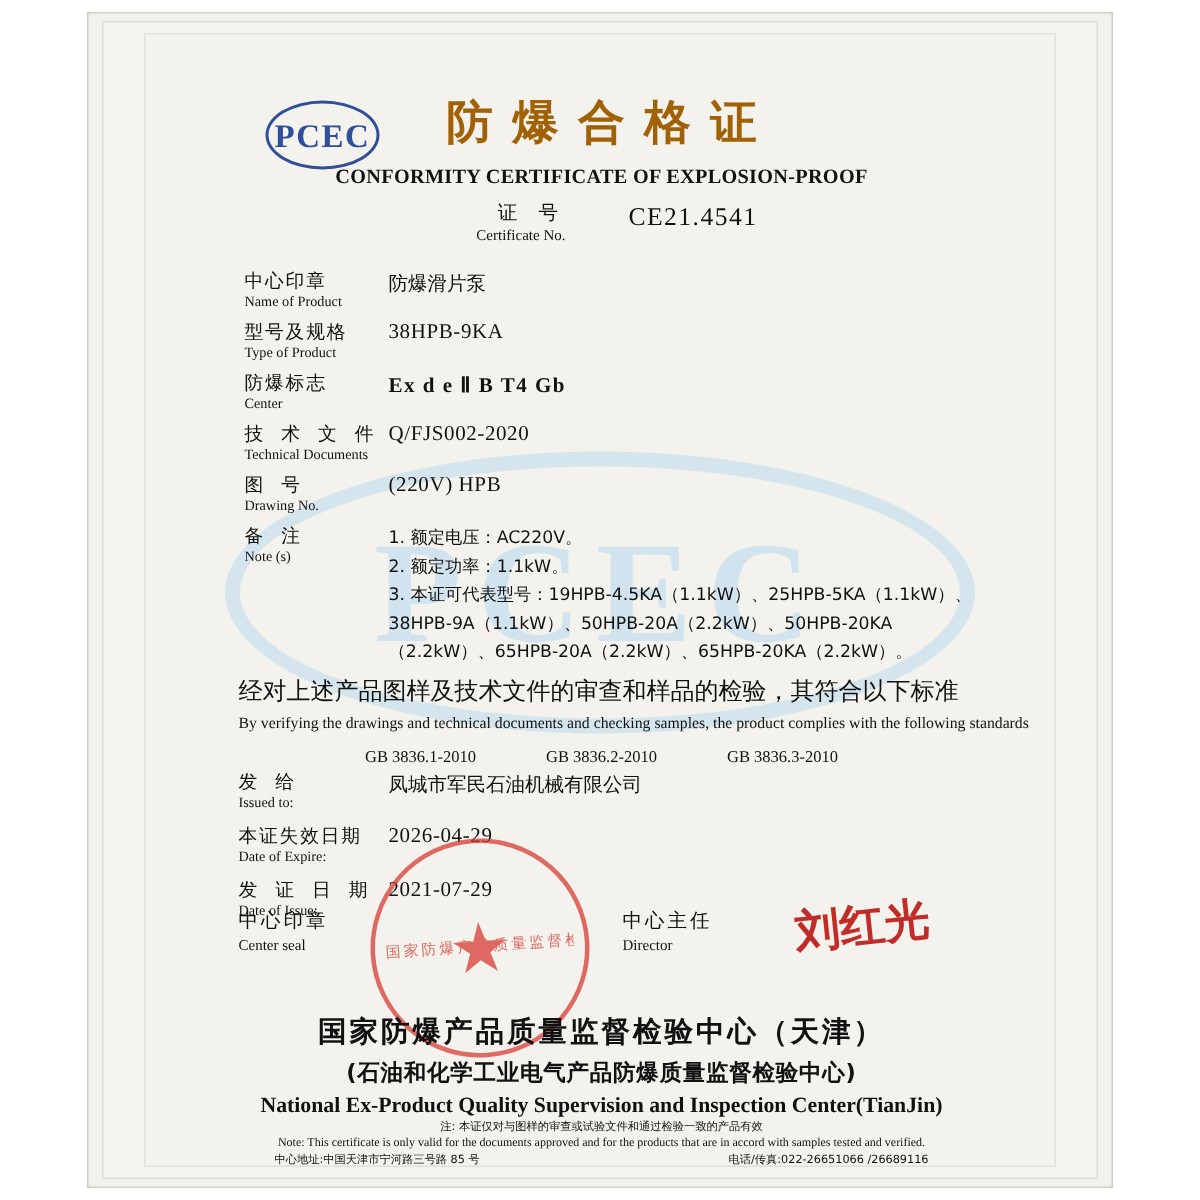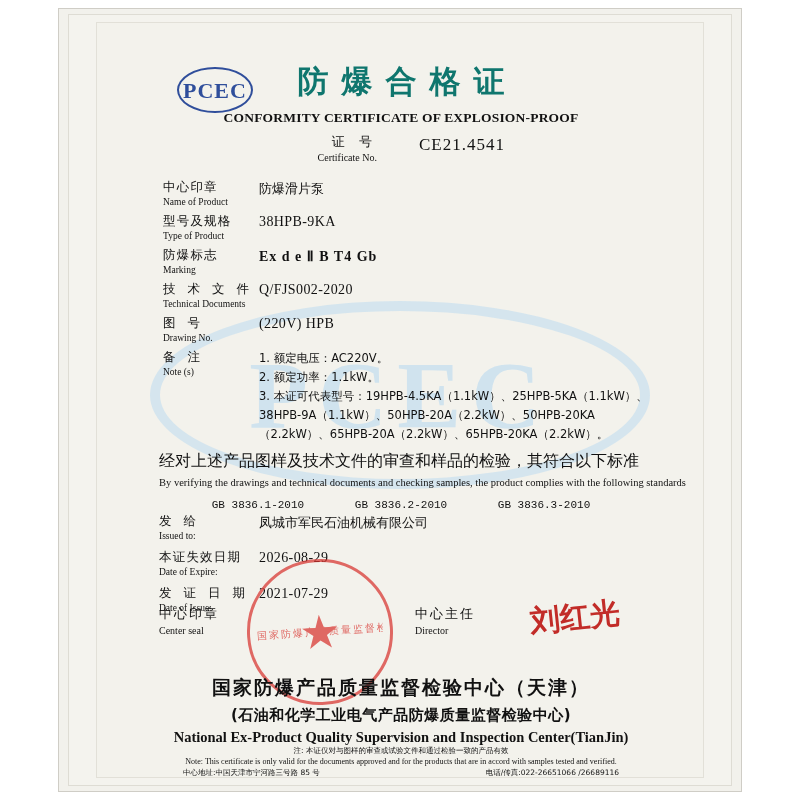--- a/index.html
+++ b/index.html
@@ -106,21 +106,21 @@
     font-size: 22px;
     line-height: 44px;
     letter-spacing: 1px;
     box-sizing: border-box;
   }
   .title-cn {
     font-family: "DejaVu Sans", sans-serif;
     font-weight: bold;
     font-size: 31px;
     letter-spacing: 13px;
-    color: #0f766e;
+    color: #a16207;
     padding-left: 13px;
   }
   .title-en {
     margin-top: 7px;
     font-family: "Liberation Serif", serif;
     font-weight: bold;
     font-size: 13.5px;
     color: #111;
     letter-spacing: 0.2px;
   }
@@ -248,21 +248,21 @@
     font-family: "Liberation Serif", serif;
     font-size: 10.5px;
     color: #111;
   }
   .std-list {
     position: absolute;
     left: 0;
     top: 48px;
     width: 608px;
     text-align: center;
-    font-family: Liberation Mono, monospace;
+    font-family: Liberation Serif, serif;
     font-size: 11px;
     color: #111;
   }
   .std-list span { margin: 0 22px; }
 
   
   .issue {
     position: absolute;
     left: 0;
     top: 490px;
@@ -461,21 +461,21 @@
           <div class="f-label">
             <div class="cn tight">型号及规格</div>
             <div class="en">Type of Product</div>
           </div>
           <div class="f-value mono">38HPB-9KA</div>
         </div>
 
         <div class="field">
           <div class="f-label">
             <div class="cn tight">防爆标志</div>
-            <div class="en">Marking</div>
+            <div class="en">Center</div>
           </div>
           <div class="f-value marking">Ex d e Ⅱ B T4 Gb</div>
         </div>
 
         <div class="field">
           <div class="f-label">
             <div class="cn">技 术 文 件</div>
             <div class="en">Technical Documents</div>
           </div>
           <div class="f-value mono">Q/FJS002-2020</div>
@@ -519,21 +519,21 @@
             <div class="cn">发 给</div>
             <div class="en">Issued  to:</div>
           </div>
           <div class="f-value">凤城市军民石油机械有限公司</div>
         </div>
         <div class="field">
           <div class="f-label">
             <div class="cn tight">本证失效日期</div>
             <div class="en">Date of Expire:</div>
           </div>
-          <div class="f-value mono">2026-08-29</div>
+          <div class="f-value mono">2026-04-29</div>
         </div>
         <div class="field">
           <div class="f-label">
             <div class="cn">发 证 日 期</div>
             <div class="en">Date of Issue:</div>
           </div>
           <div class="f-value mono">2021-07-29</div>
         </div>
       </div>
 

